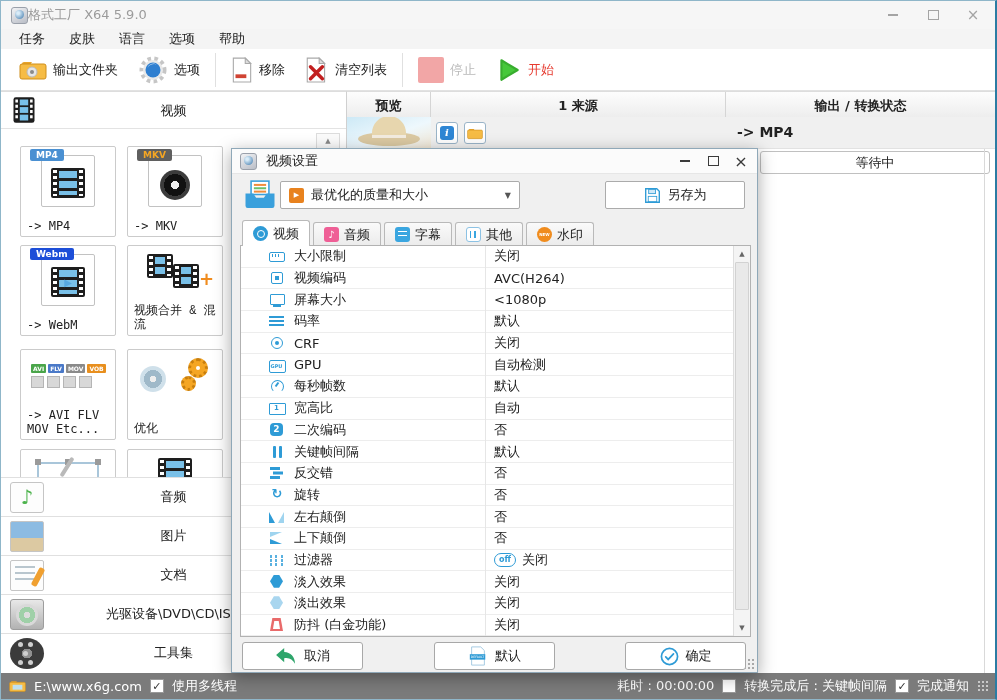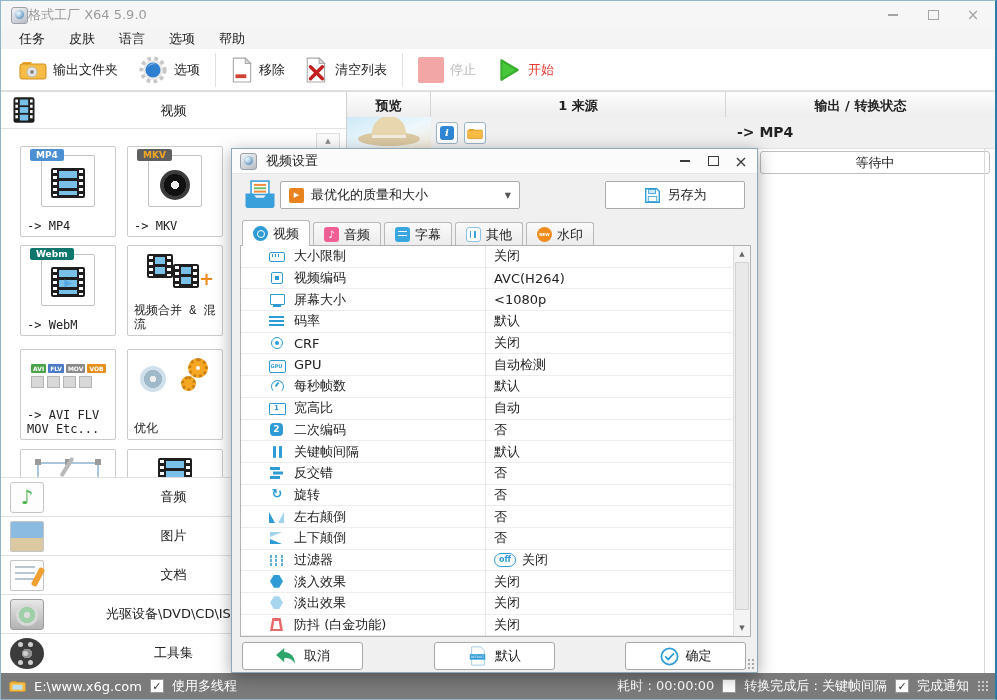--- a/index.html
+++ b/index.html
@@ -35,21 +35,21 @@
   .film-ico{position:absolute;left:8px;top:4px}
   .scroll-up{position:absolute;top:41px;right:6px;width:24px;height:16px;background:#fbfbfb;border:1px solid #ddd;color:#888;font-size:7px;text-align:center;line-height:14px}
   .card-grid{position:absolute;top:54px;left:0;right:0;bottom:196px;overflow:hidden}
   .card{position:absolute;width:96px;height:91px;border:1px solid #cbcbcb;border-radius:2px;background:#fff}
   .card-label{position:absolute;left:6px;bottom:3px;font-family:"DejaVu Sans Mono","Liberation Mono",monospace;font-size:12px;white-space:pre-line;line-height:14px}
   .card-label-cn{font-family:Liberation Mono, monospace}
   .page{position:absolute;left:50%;top:8px;transform:translateX(-50%);width:54px;height:52px;background:#fff;border:1px solid #c2c2c2;border-radius:2px}
   .badge{position:absolute;top:-7px;left:-12px;padding:1px 6px;font-size:9px;font-weight:bold;border-radius:2px;color:#fff}
   .badge-mp4{background:#4a90d2}
   .badge-mkv{background:#5f5f5f;color:#f5a623}
-  .badge-webm{background:#0f766e}
+  .badge-webm{background:#1d4ed8}
   .mf{position:absolute;left:50%;top:12px;transform:translateX(-50%);width:34px;height:30px;background:#1e1e1e;border-radius:2px}
   .mf::before,.mf::after{content:"";position:absolute;top:2px;bottom:2px;width:4px;background:repeating-linear-gradient(#fff 0 3px,transparent 3px 6px)}
   .mf::before{left:2px}.mf::after{right:2px}
   .mf i{position:absolute;left:8px;right:8px;top:3px;bottom:3px;background:repeating-linear-gradient(#79c0e8 0 7px,#1e1e1e 7px 10px)}
   .disc{position:absolute;left:50%;top:14px;transform:translateX(-50%);width:30px;height:30px;border-radius:50%;background:radial-gradient(circle,#eee 0 4px,#111 4px 11px,#3c3c3c 11px)}
   .play-b{position:absolute;left:50%;top:22px;transform:translateX(-50%);color:#57a8e0;font-size:10px}
   .mf-sm{width:26px;height:24px;top:8px;left:34%}
   .mf-sm2{width:26px;height:24px;top:18px;left:62%}
   .plus-o{position:absolute;right:8px;top:22px;color:#f08c1e;font-weight:bold;font-size:18px}
   .fmt-row{position:absolute;left:10px;top:14px;display:flex;gap:2px}

